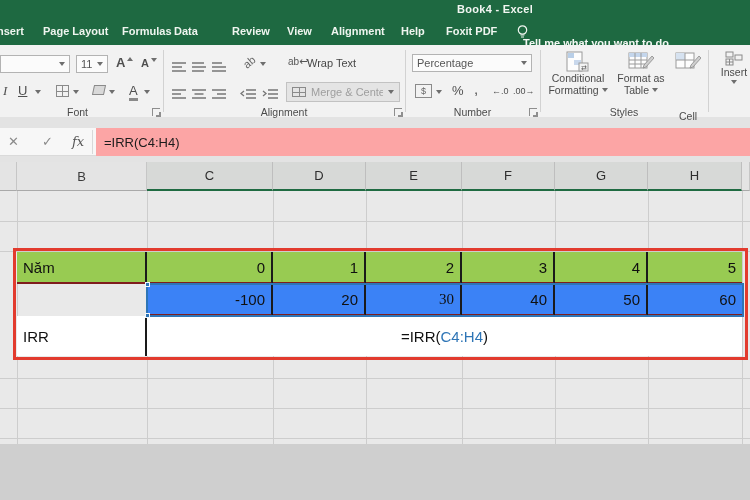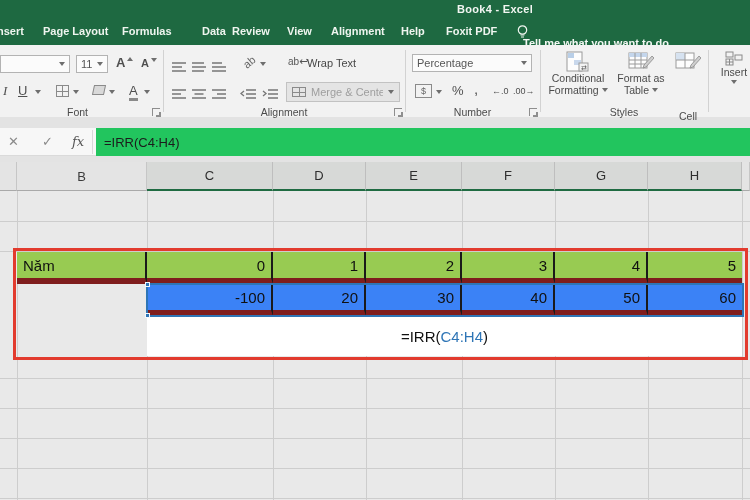--- a/index.html
+++ b/index.html
@@ -1,18 +1,18 @@
 <!DOCTYPE html>
 <html><head>
 <meta charset="utf-8">
 <style>
   * { margin:0; padding:0; box-sizing:border-box; }
   html,body { background:#cfcfcf; }
   #app {
-    position:relative; width:750px; height:500px; overflow:hidden;
+    position:relative; width:750px; height:444px; overflow:hidden;
     font-family:"Liberation Sans", sans-serif; background:#E9E9E9;
     -webkit-font-smoothing:antialiased;
   }
   .abs { position:absolute; }
 
   
   .greenbar { left:0; top:0; width:750px; height:45px; background:#1E6941; }
   .win-title { top:3px; left:420px; width:150px; text-align:center; color:#F2F6F2;
                font-size:11px; font-weight:700; letter-spacing:.3px; }
   .tab { top:25px; color:#EFF5EF; font-size:11px; font-weight:600; cursor:default; white-space:nowrap; }
@@ -39,61 +39,61 @@
                 linear-gradient(#8A8A8A,#8A8A8A) center/1px 100% no-repeat; }
   .merge-box { width:114px; height:20px; background:#E4E4E4; border:1px solid #C2C2C2;
                display:flex; align-items:center; gap:5px; padding:0 5px; color:#9E9E9E; font-size:11px; }
   .style-btn { display:flex; flex-direction:column; align-items:center; color:#4B4B4B; font-size:10.5px; line-height:12px; }
   .dd { margin-left:3px; }
 
   
   .fbar { left:0; top:128px; width:750px; height:28px; background:#F7F7F7; border-bottom:1px solid #DADADA; }
   .fico { top:134px; font-size:13px; color:#8A8A8A; }
   .fx { font-family:"DejaVu Serif", serif; font-style:italic; color:#555; }
-  .finput { left:96px; top:128px; width:654px; height:28px; background:#22c55e;
+  .finput { left:96px; top:128px; width:654px; height:28px; background:#fca5a5;
             display:flex; align-items:center; padding-left:8px; font-size:13px; color:#1C1C1C; }
   .fsep { left:92px; top:130px; width:1px; height:24px; background:#D8D8D8; }
 
   
   .chead { top:162px; height:29px; display:flex; align-items:center; justify-content:center;
            font-size:13px; color:#3C3C3C; background:#E4E4E4;
            border-right:1px solid #C6C6C6; border-bottom:1px solid #A9A9A9; }
   .chead.sel { background:#D7D9D7; border-bottom:2px solid #1F6B42; border-right:1px solid #BEBEBE; color:#2E2E2E; }
 
   
   .glh { left:0; width:750px; height:1px; background:#CDCDCD; }
   .glv { top:191px; width:1px; height:309px; background:#CDCDCD; }
 
   
   .redbox { left:13px; top:248px; width:735px; height:112px; border:3px solid #E23B2E; z-index:5; }
   .cell { position:absolute; display:flex; align-items:center; font-size:15px; color:#101010; z-index:6; }
   .cell.lbl { padding-left:6px; }
   .cell.num { justify-content:flex-end; padding-right:6px; }
   .vb { border-right:2px solid #1A1A1A; }
-  .hb { border-bottom:6px solid #7f1d1d; }
+  .hb { border-bottom:2px solid #7f1d1d; }
   .green { background:#98CB52; }
   .blue  { background:#3b82f6; }
   .white { background:#FFFFFF; }
   .range-outline { left:146px; top:283px; width:598px; height:34px; border:2px solid #2E75B6;
                    z-index:7; pointer-events:none; }
   .handle { position:absolute; width:5px; height:5px; background:#2E75B6; border:1px solid #F5F8FC; }
   .ref-blue { color:#2E75B6; }
 </style>
 </head>
 <body>
 
 <div id="app">
 
   <div class="abs greenbar"></div>
   <div class="abs win-title">Book4  -  Excel</div>
 
   <div class="abs tab" style="left:-3px;">nsert</div>
   <div class="abs tab" style="left:43px;">Page Layout</div>
   <div class="abs tab" style="left:122px;">Formulas</div>
-  <div class="abs tab" style="left:202px;">Data</div>
+  <div class="abs tab" style="left:174px;">Data</div>
   <div class="abs tab" style="left:232px;">Review</div>
   <div class="abs tab" style="left:287px;">View</div>
   <div class="abs tab" style="left:331px;">Alignment</div>
   <div class="abs tab" style="left:401px;">Help</div>
   <div class="abs tab" style="left:446px;">Foxit PDF</div>
 
   <span class="abs" style="left:516px; top:24px;">
     <svg width="13" height="16" viewBox="0 0 13 16">
         <circle cx="6.5" cy="6" r="4.2" fill="none" stroke="#EFF5EF" stroke-width="1.2"></circle>
         <path d="M4.5 11h4M5 13h3" stroke="#EFF5EF" stroke-width="1.2"></path>
@@ -313,25 +313,26 @@
   <div class="cell lbl green vb hb" style="left:17px; top:252px; width:130px; height:32px;">Năm</div>
   <div class="cell num green vb hb" style="left:147px; top:252px; width:126px; height:32px;">0</div>
   <div class="cell num green vb hb" style="left:273px; top:252px; width:93px; height:32px;">1</div>
   <div class="cell num green vb hb" style="left:366px; top:252px; width:96px; height:32px;">2</div>
   <div class="cell num green vb hb" style="left:462px; top:252px; width:93px; height:32px;">3</div>
   <div class="cell num green vb hb" style="left:555px; top:252px; width:93px; height:32px;">4</div>
   <div class="cell num green hb" style="left:648px; top:252px; width:94px; height:32px;">5</div>
 
   <div class="cell num blue vb hb" style="left:147px; top:284px; width:126px; height:32px;">-100</div>
   <div class="cell num blue vb hb" style="left:273px; top:284px; width:93px; height:32px;">20</div>
-  <div class="cell num blue vb hb" style="left:366px; top:284px; width:96px; height:32px;">30</div>
+  <div class="cell num blue vb hb" style="left:366px; top:284px; width:96px; height:32px;font-family:Liberation Serif, serif;">30</div>
   <div class="cell num blue vb hb" style="left:462px; top:284px; width:93px; height:32px;">40</div>
   <div class="cell num blue vb hb" style="left:555px; top:284px; width:93px; height:32px;">50</div>
   <div class="cell num blue hb" style="left:648px; top:284px; width:94px; height:32px;">60</div>
 
+  <div class="cell lbl white vb" style="left:17px; top:316px; width:130px; height:40px;">IRR</div>
   <div class="cell white" style="left:147px; top:316px; width:595px; height:40px; justify-content:center;">
     <span>=IRR(</span>
       <span class="ref-blue">C4:H4</span>
       <span>)</span>
   </div>
 
   <div class="abs redbox"></div>
 
   <div class="abs range-outline">
     <span class="handle" style="left:-3px; top:-3px;"></span>

